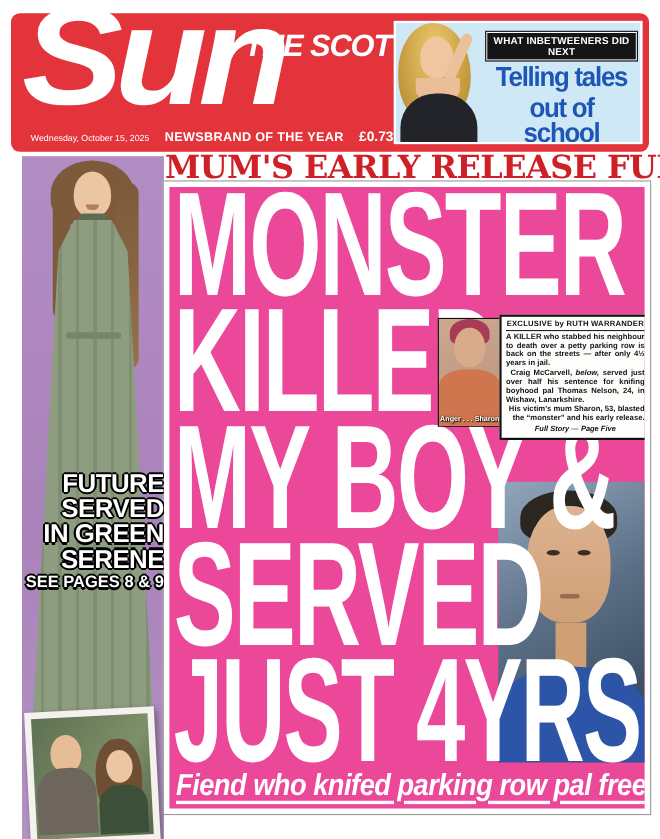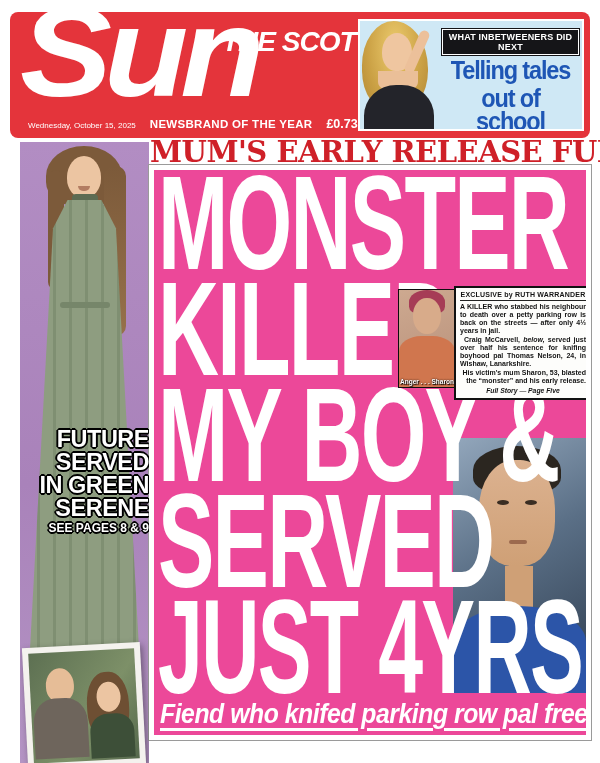--- a/index.html
+++ b/index.html
@@ -99,21 +99,21 @@
     background:#4a3a30; border-radius:6px 6px 4px 4px; }
   .k-boot-r { position:absolute; left:70px; top:505px; width:18px; height:100px;
     background:#52423a; border-radius:6px 6px 4px 4px; }
   .side-head {
     position:absolute; left:0; top:286px; width:100%; text-align:right; z-index:3;
     color:#fff; font-weight:700; font-size:23.5px; line-height:0.98; letter-spacing:-0.5px;
     text-shadow:-2px 0 #000, 2px 0 #000, 0 -2px #000, 0 2px #000,
                 -1px -1px #000, 1px 1px #000, 1px -1px #000, -1px 1px #000;
   }
   .side-pages {
-    margin-top:3px; font-size:12px; letter-spacing:0;
+    margin-top:3px; font-size:15px; letter-spacing:0;
   }
   .polaroid {
     position:absolute; left:5px; bottom:-4px; width:118px; height:122px; z-index:4;
     background:#f4f2ee; padding:6px; transform:rotate(-3deg);
     box-shadow:2px 3px 7px rgba(0,0,0,0.4);
   }
   .pol-img { position:relative; width:100%; height:100%; overflow:hidden;
     background:linear-gradient(125deg,#5d7052 0%, #7d9068 60%, #55684c 100%); }
   .w-face { position:absolute; left:16px; top:16px; width:28px; height:34px;
     background:#e6bd97; border-radius:50% 50% 45% 45%; }

